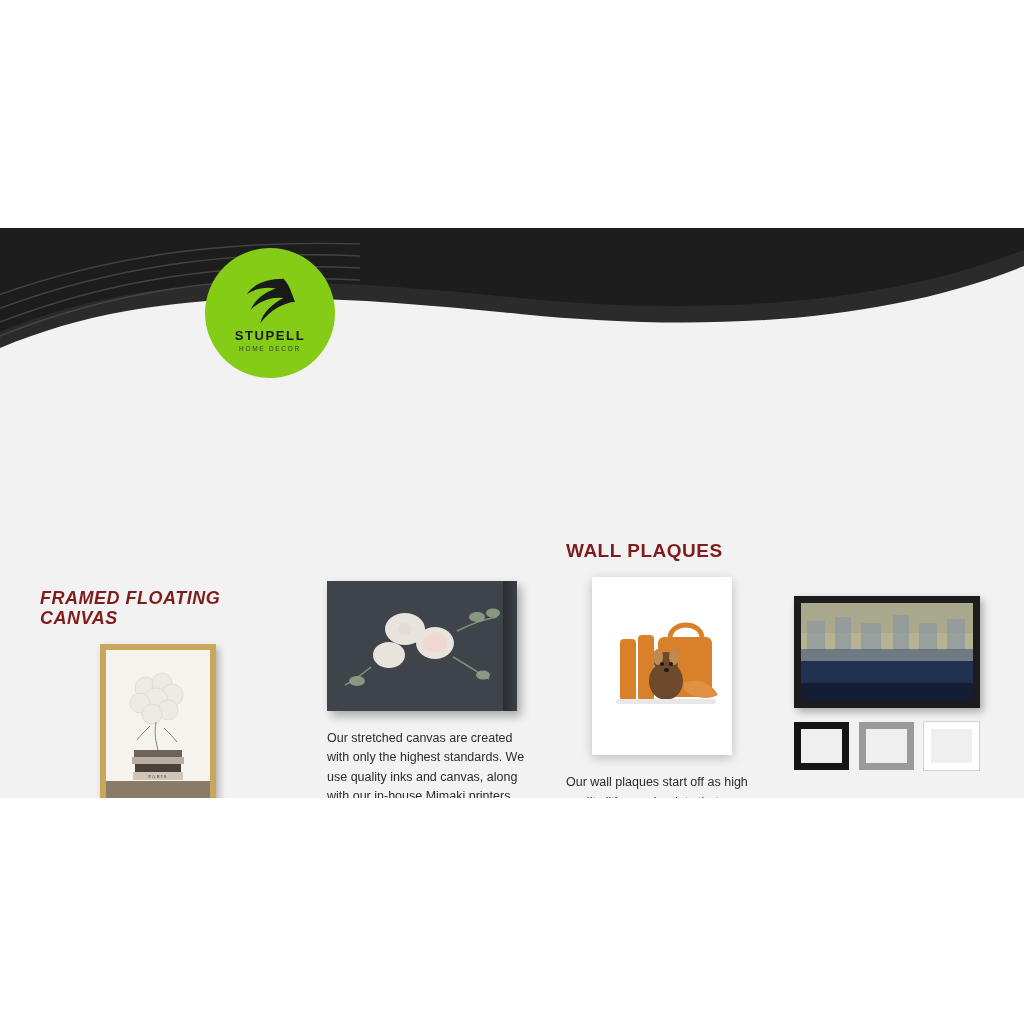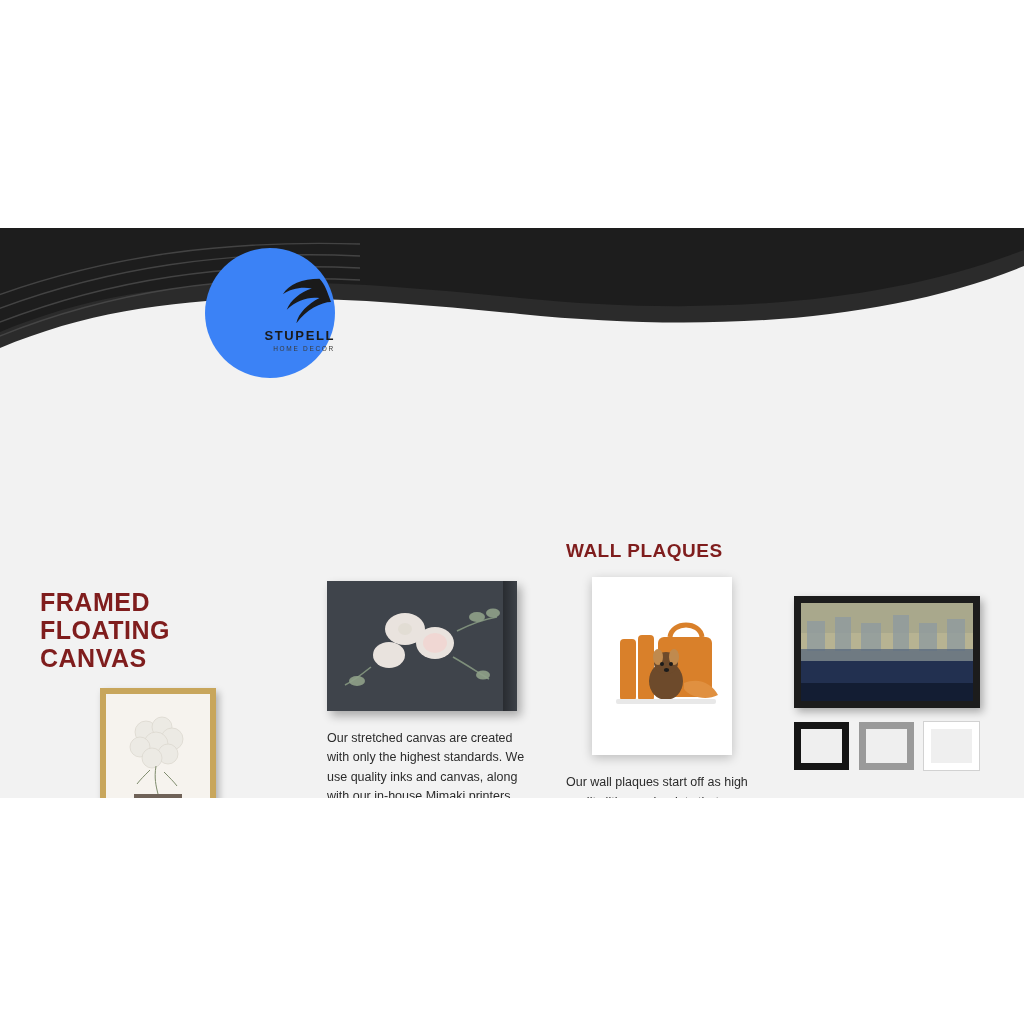--- a/index.html
+++ b/index.html
@@ -18,21 +18,21 @@
 
   
   .wave{
     position:absolute;left:0;top:0;width:1024px;height:150px;overflow:hidden;
   }
   .wave svg{display:block;}
 
   
   .logo-circle{
     position:absolute;left:205px;top:248px;width:130px;height:130px;border-radius:50%;
-    background:#3b82f6;display:flex;flex-direction:column;align-items:flex-end;justify-content:center;
+    background:#84cc16;display:flex;flex-direction:column;align-items:center;justify-content:center;
     z-index:6;box-shadow:0 0 0 0 rgba(0,0,0,0);
   }
   .logo-mark{width:58px;height:52px;margin-bottom:2px;}
   .logo-name{
     font-size:13px;font-weight:bold;letter-spacing:1.6px;color:#1a1a1a;line-height:1;
   }
   .logo-sub{
     font-size:6.5px;letter-spacing:1.7px;color:#3a3a3a;margin-top:3px;
   }
 
@@ -41,21 +41,21 @@
   .col-title{
     font-weight:bold;color:#7f1d1d;letter-spacing:0.5px;line-height:1.12;
     text-transform:uppercase;
   }
   .col-body{
     font-size:12.5px;line-height:1.55;color:#2b2b2b;
   }
 
   
   #col1{left:40px;top:360px;width:236px;}
-  #col1 .col-title{font-size:25px;}
+  #col1 .col-title{font-size:18px;font-style:italic;}
   #col1 .art-wrap{margin-top:16px;display:flex;justify-content:center;}
   .floating-frame{
     width:116px;height:162px;background:#c8a65c;padding:6px;box-sizing:border-box;
     box-shadow:3px 4px 7px rgba(0,0,0,.28);position:relative;
   }
   .floating-inner{width:100%;height:100%;background:#ffffff;position:relative;overflow:hidden;}
 
   
   #col2{left:327px;top:337px;width:205px;}
   #col2 .col-title{font-size:19px;}

